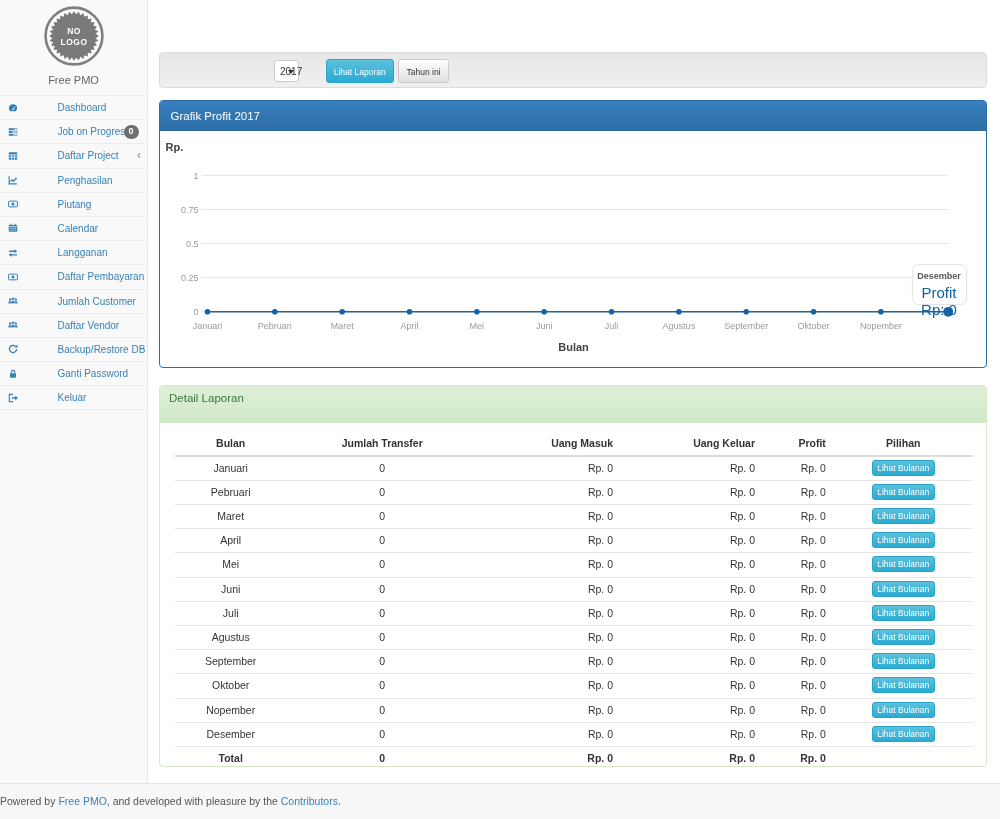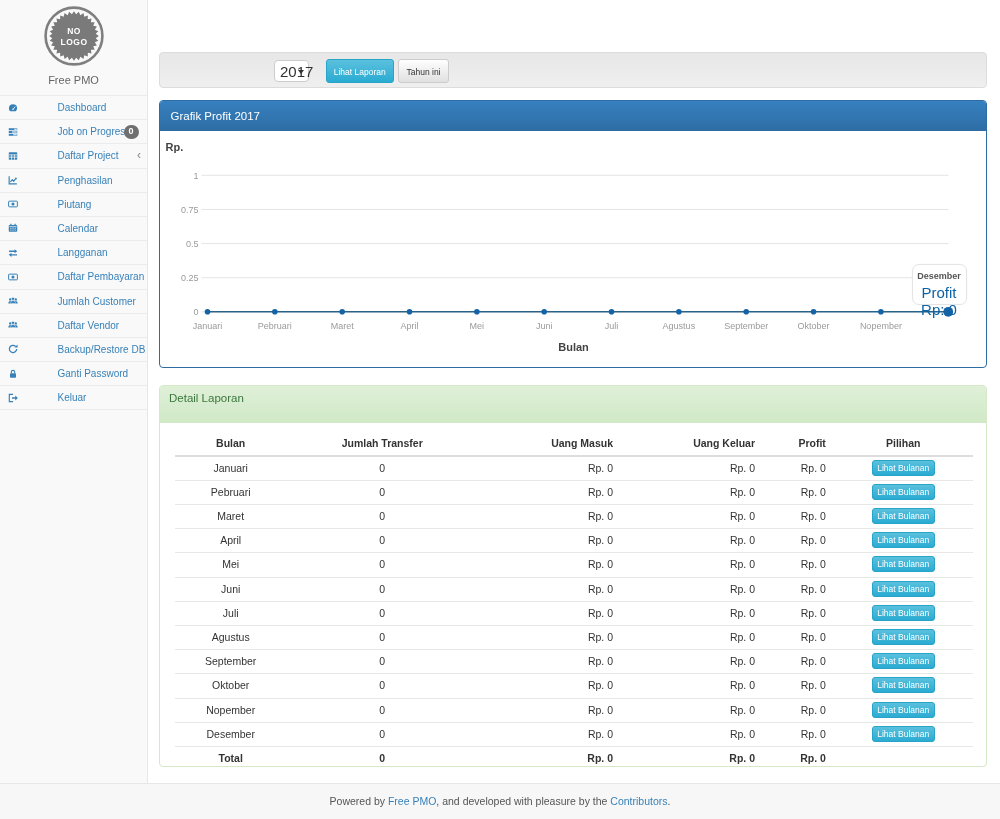--- a/index.html
+++ b/index.html
@@ -16,21 +16,21 @@
 #menu li svg.mi { position:absolute; left:8px; top:6.5px; }
 .badge0 { position:absolute; right:8.5px; top:5px; width:15px; height:13.5px; background:#6f6f6f; border-radius:7px; color:#fff; font-size:9px; font-weight:bold; text-align:center; line-height:13.5px; }
 .chev { position:absolute; right:6px; top:4px; color:#888; font-size:12px; font-family:"Liberation Sans"; }
 
 #content { position:absolute; left:148px; top:0; width:852px; height:783px; }
 .breadcrumb { position:absolute; left:10.5px; top:10px; width:830px; height:27.5px; background:#f5f5f5; border-radius:4px; font-size:10px; line-height:27.5px; padding-left:11px; color:#777; box-sizing:border-box; }
 .breadcrumb a { color:#337ab7; text-decoration:none; }
 .breadcrumb .sep { color:#ccc; padding:0 6px; }
 .well { position:absolute; left:10.5px; top:51.5px; width:828.5px; height:36px; background:linear-gradient(to bottom,#e7e7e7 0%,#efefef 100%); border:1px solid #dcdcdc; border-radius:4px; box-sizing:border-box; }
 .well .lbl { position:absolute; left:7px; top:0; height:36px; line-height:36px; font-size:10px; font-weight:bold; color:#337ab7; }
-.sel { position:absolute; left:114.5px; top:7px; width:35px; height:22px; background:#fff; border:1px solid #ccc; border-radius:4px; font-size:15px; color:#333; line-height:22px; padding-left:5px; box-sizing:border-box; }
+.sel { position:absolute; left:114.5px; top:7px; width:25px; height:22px; background:#fff; border:1px solid #ccc; border-radius:4px; font-size:10px; color:#333; line-height:22px; padding-left:5px; box-sizing:border-box; }
 .sel .arr { position:absolute; right:4px; top:9px; width:0; height:0; border-left:3px solid transparent; border-right:3px solid transparent; border-top:4px solid #333; }
 .btn { position:absolute; top:6px; height:24px; border-radius:3px; font-size:8.5px; text-align:center; line-height:24px; box-sizing:border-box; }
 .btn-info { left:166px; width:68.5px; background:linear-gradient(to bottom,#5bc0de 0%,#2aabd2 100%); border:1px solid #28a4c9; color:#fff; }
 .btn-default { left:238.5px; width:51px; background:linear-gradient(to bottom,#fff 0%,#e0e0e0 100%); border:1px solid #ccc; color:#333; }
 
 #chartpanel { position:absolute; left:10.5px; top:100px; width:828.5px; height:268px; border:1px solid #2e6da4; border-radius:4px; box-sizing:border-box; background:#fff; }
 #chartpanel .hd { height:30px; background:linear-gradient(to bottom,#3780c0 0%,#2e6da4 100%); border-radius:3px 3px 0 0; color:#fff; font-size:11.5px; line-height:30px; padding-left:11px; }
 #tooltip { position:absolute; left:752px; top:163px; width:53px; height:39px; background:rgba(255,255,255,0.95); border:1px solid #e4e4e4; border-radius:7px; text-align:center; box-shadow:0 0 2px rgba(0,0,0,0.05); }
 #tooltip .m { font-size:9px; font-weight:bold; color:#555; margin-top:6px; }
 #tooltip .v { font-size:15px; color:#0b62a4; margin-top:3px; }
@@ -39,21 +39,21 @@
 #detailpanel .hd { height:37px; background:linear-gradient(to bottom,#dff0d8 0%,#d0e9c6 100%); border-radius:3px 3px 0 0; color:#3c763d; font-size:11.5px; line-height:25px; padding-left:9.5px; }
 #detailpanel .bd { padding:9.5px 15px 0 15px; }
 table.rpt { width:798px; border-collapse:collapse; font-size:10.5px; color:#333; table-layout:fixed; }
 table.rpt th { font-weight:bold; padding:4px 8px 6px 8px; border-bottom:2px solid #ddd; }
 table.rpt td { padding:0 8px; border-top:1px solid #e7e7e7; height:23.2px; line-height:23.2px; }
 table.rpt tr:first-child td { border-top:none; }
 .tc { text-align:center; } .tr { text-align:right; }
 .btn-xs { display:inline-block; width:63px; height:16px; background:linear-gradient(to bottom,#5bc0de 0%,#2aabd2 100%); border:1px solid #28a4c9; border-radius:3px; color:#fff; font-size:8.5px; line-height:14.5px; text-align:center; box-sizing:border-box; vertical-align:1px; }
 tr.total td { font-weight:bold; }
 
-#footer { position:absolute; left:0; top:783px; width:1000px; height:36px; background:#f7f7f7; border-top:1px solid #e7e7e7; box-sizing:border-box; text-align:center; font-size:10.5px; color:#555; line-height:34px; }
+#footer { position:absolute; left:0; top:783px; width:1000px; height:36px; background:#f7f7f7; border-top:1px solid #e7e7e7; box-sizing:border-box; font-size:10.5px; color:#555; line-height:34px; }
 #footer a { color:#3781b8; text-decoration:none; }
 </style>
 </head>
 <body>
 <div id="page">
  <div id="main"></div>
  <div id="sidebar">
   <div id="logo">
    <svg width="66" height="66" viewBox="0 0 66 66">
     <circle cx="33" cy="33" r="28.4" fill="none" stroke="#7f7f7f" stroke-width="2.6"></circle>

